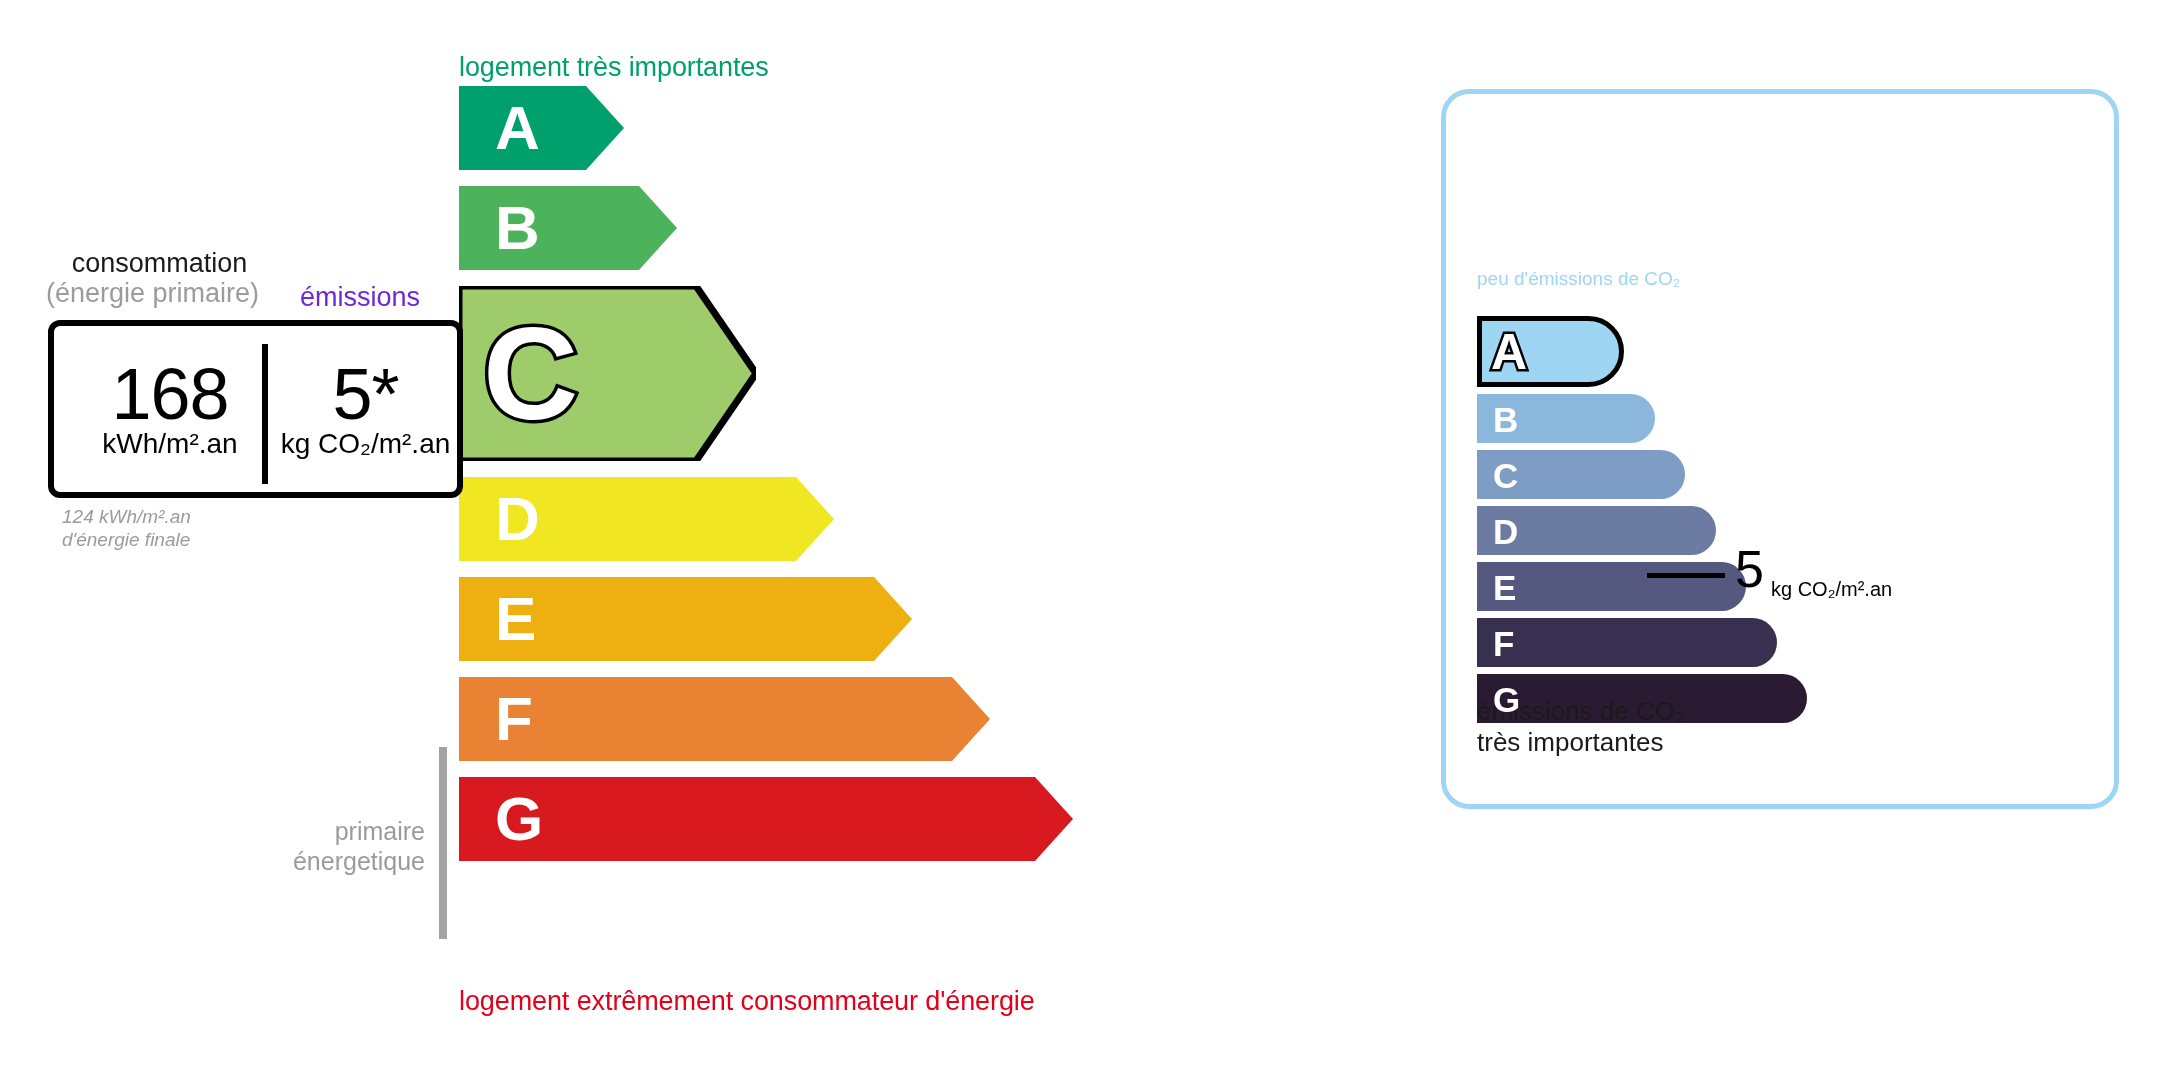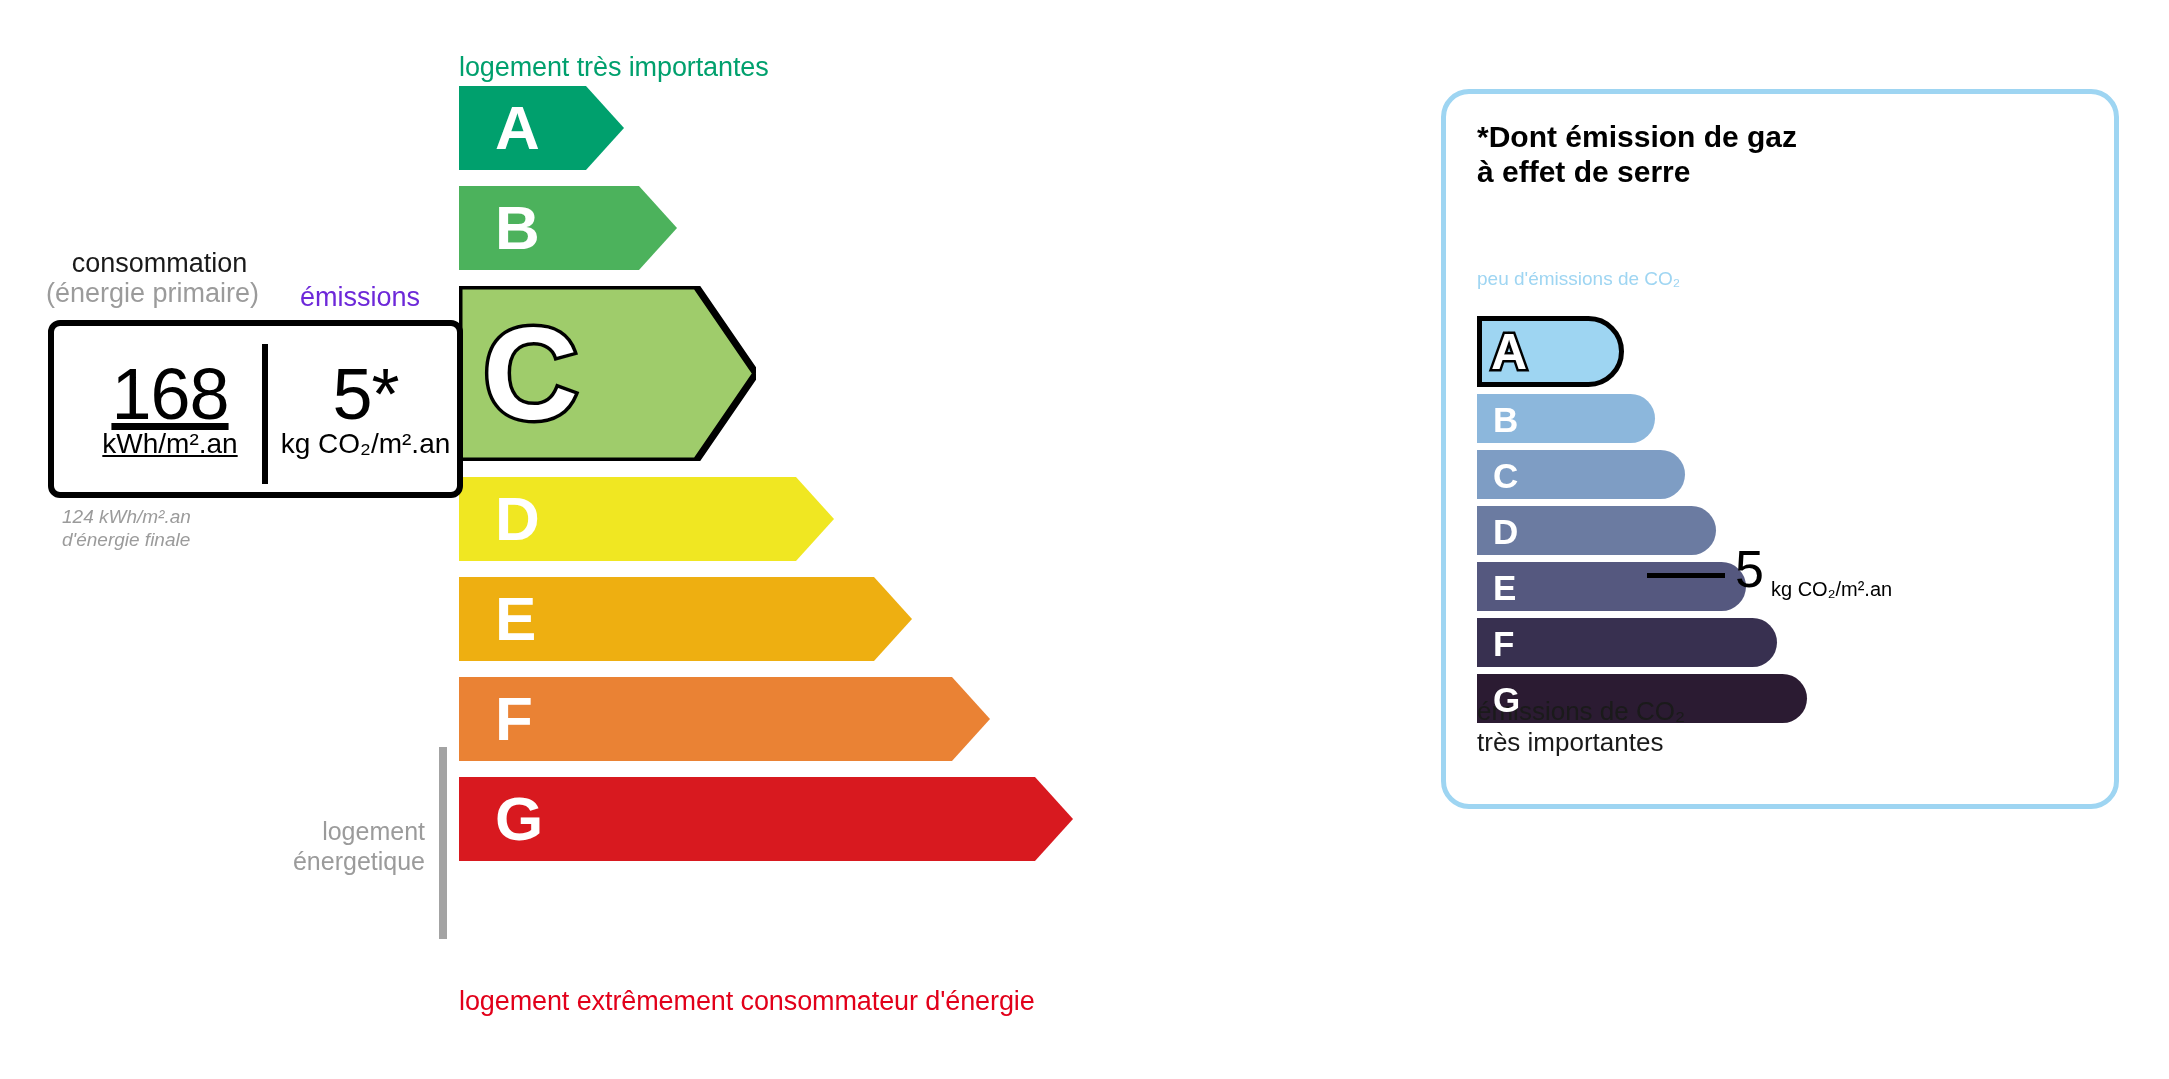--- a/index.html
+++ b/index.html
@@ -129,21 +129,21 @@
   }
   .vb-cell {
     position: absolute;
     top: 0;
     height: 100%;
     display: flex;
     flex-direction: column;
     align-items: center;
     justify-content: center;
   }
-  .vb-cell.left  { left: 0;     width: 232px; text-decoration: underline; }
+  .vb-cell.left  { left: 0;     width: 232px; }
   .vb-cell.right { left: 214px; width: 195px; }
   .vb-num {
     font-size: 72px;
     font-weight: normal;
     color: #000;
     line-height: 0.95;
     letter-spacing: -1px;
   }
   .vb-unit {
     font-size: 28px;
@@ -338,21 +338,21 @@
       <div class="band" style="top: 691px; width: 614px; height: 84px;">
         <svg class="arrow" viewBox="0 0 614 84" preserveAspectRatio="none">
           <polygon points="0,0 576,0 614,42 576,84 0,84" fill="#d8191f"></polygon>
         </svg>
         <div class="letter">G</div>
       </div>
     </div>
 
   <div id="passoire-bar"></div>
   <div id="passoire-label">
-    <span>logement</span><br>
+    <span>primaire</span><br>
     <span>énergetique</span>
   </div>
 
   <div id="label-consommation">
     <span>consommation</span>
     <span class="sub">(énergie primaire)</span>
   </div>
 
   <div id="label-emissions">émissions</div>
 
@@ -370,22 +370,20 @@
 
   <div id="label-final">
     <span>124 kWh/m².an</span><br>
     <span>d'énergie finale</span>
   </div>
 
   <div class="bottom-caption">logement extrêmement consommateur d'énergie</div>
 </div>
 
 <div id="co2-panel">
-  <div id="co2-title">*Dont émission de gaz
-à effet de serre</div>
   <div id="co2-top-caption">peu d'émissions de CO₂</div>
 
   <div id="co2-bars">
       <div class="co2-row" style="top: 358px; width: 330px; height: 49px;">
         <div class="co2-bar" style="width: 330px; background: rgb(43, 27, 50);"></div>
         <div class="co2-letter">G</div>
       </div>
       <div class="co2-row" style="top: 302px; width: 300px; height: 49px;">
         <div class="co2-bar" style="width: 300px; background: rgb(56, 48, 80);"></div>
         <div class="co2-letter">F</div>

